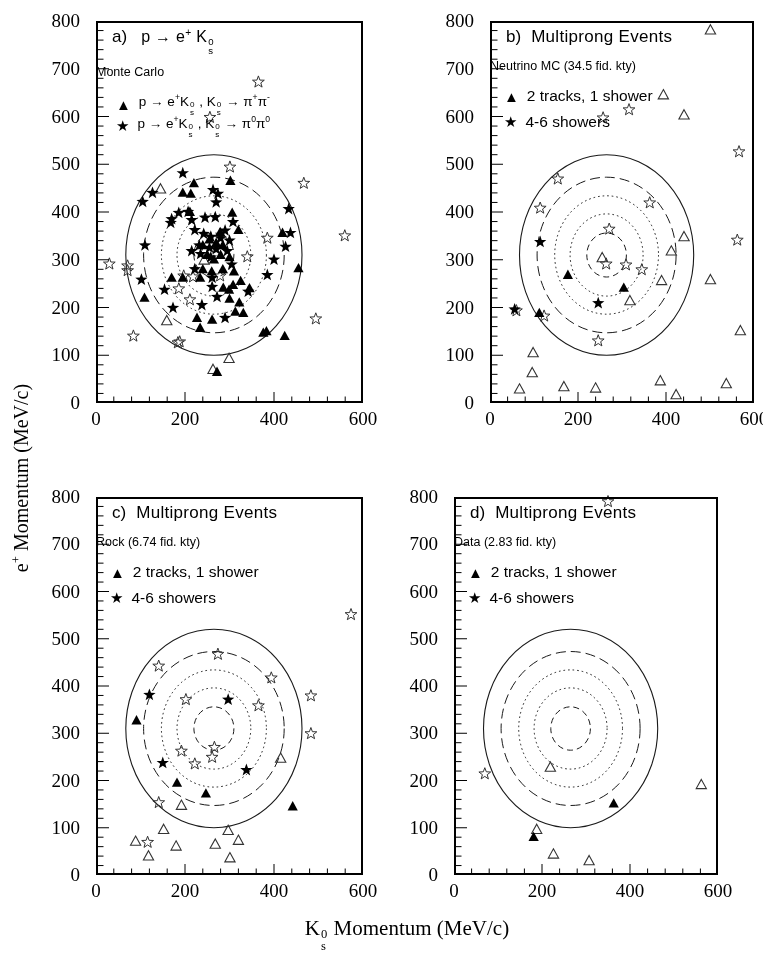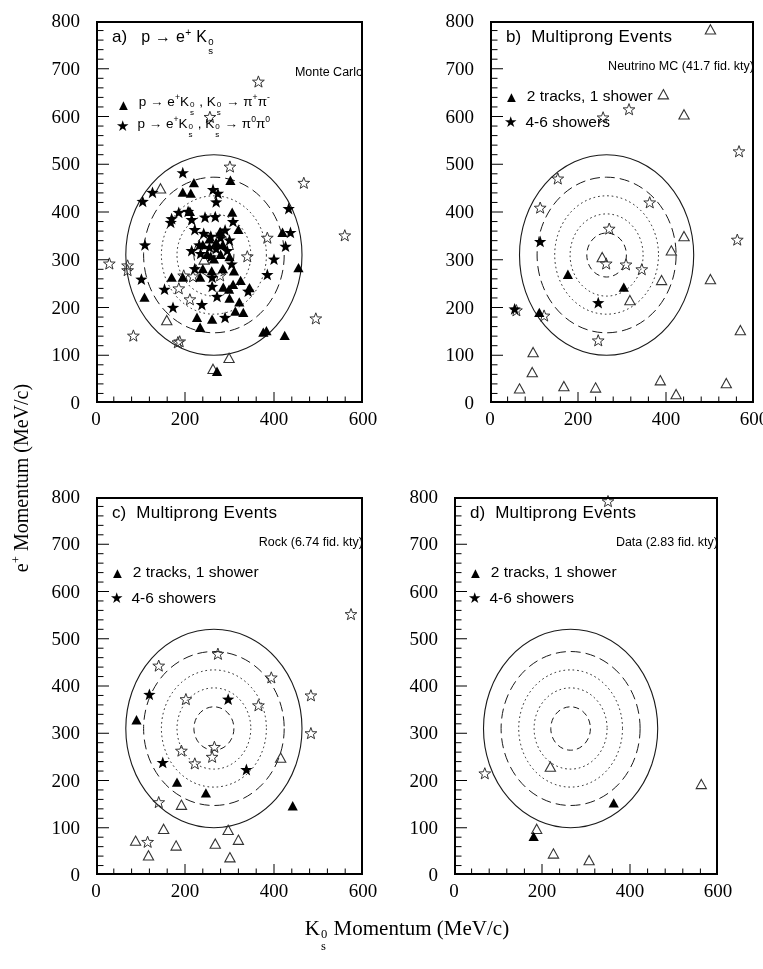--- a/index.html
+++ b/index.html
@@ -5,21 +5,21 @@
   html,body{margin:0;padding:0;background:#fff;}
   .fig{position:relative;width:763px;height:969px;background:#ffffff;
        font-family:"Liberation Sans",sans-serif;color:#000;overflow:hidden;}
   .panel{position:absolute;}
   .panel svg{position:absolute;left:0;top:0;overflow:visible;}
   .titleline{position:absolute;left:16px;top:6px;white-space:nowrap;}
   .plabel{font-size:17px;margin-right:10px;}
   .ptitle{font-size:17px;letter-spacing:.3px;}
   .panel-a .plabel{margin-right:14px;}
   .panel-a .ptitle{font-size:16px;}
-  .subtitle{position:absolute;top:38px;left:0;width:100%;text-align:right;font-size:12.5px;}
+  .subtitle{position:absolute;top:38px;left:0;width:100%;text-align:left;font-size:12.5px;}
   .panel-a .subtitle{top:44px;}
   .legend{position:absolute;left:14px;top:62px;}
   .panel-a .legend{top:72px;left:20px;}
   .legend-row{display:flex;align-items:center;height:26px;font-size:15.5px;white-space:nowrap;}
   .panel-a .legend-row{height:22px;font-size:13.5px;}
   .mk{margin-right:8px;font-size:15px;}
   .tick-label{position:absolute;font-family:"Liberation Serif",serif;font-size:19px;line-height:22px;}
   .ytick{text-align:right;width:38px;height:22px;}
   .xtick{text-align:center;width:50px;height:22px;}
   .axis-label{position:absolute;font-family:"Liberation Serif",serif;font-size:21px;text-align:center;}
@@ -378,21 +378,21 @@
           <line x1="2" y1="28.649999999999977" x2="7.5" y2="28.649999999999977"></line>
           <line x1="2" y1="19.100000000000023" x2="7.5" y2="19.100000000000023"></line>
           <line x1="2" y1="9.550000000000011" x2="7.5" y2="9.550000000000011"></line>
           <line x1="2" y1="1" x2="13" y2="1"></line>
         </g>
         <rect x="1" y="1" width="262" height="380" fill="none" stroke="#000" stroke-width="2"></rect>
       </svg>
     <div class="titleline">
       <span class="plabel">b)</span><span class="ptitle">Multiprong Events</span>
     </div>
-    <div class="subtitle">Neutrino MC (41.7 fid. kty)</div>
+    <div class="subtitle">Neutrino MC (34.5 fid. kty)</div>
     <div class="legend">
       <div class="legend-row">
         <span class="mk">▲</span>
         <span>2 tracks, 1 shower</span>
       </div>
       <div class="legend-row">
         <span class="mk">★</span>
         <span>4-6 showers</span>
       </div>
     </div>

